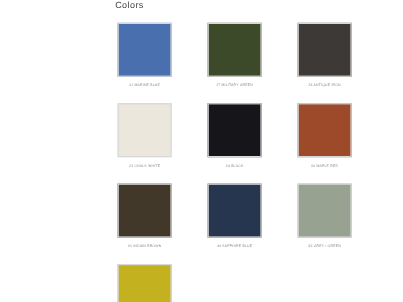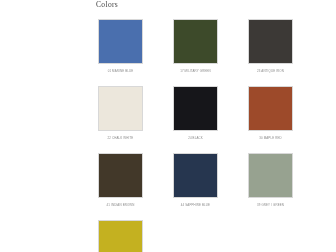--- a/index.html
+++ b/index.html
@@ -24,21 +24,20 @@
   #section-title {
     position: absolute;
     left: 96px;
     top: 0;
     font-size: 7.5px;
     line-height: 10px;
     color: #3f3f3f;
     letter-spacing: 0.35px;
     font-weight: 400;
     white-space: nowrap;
-    font-family: Liberation Serif, serif;
   }
   #swatch-grid {
     position: absolute;
     left: 98px;
     top: 19px;
     width: 232px;
     display: flex;
     flex-wrap: wrap;
     align-content: flex-start;
   }

